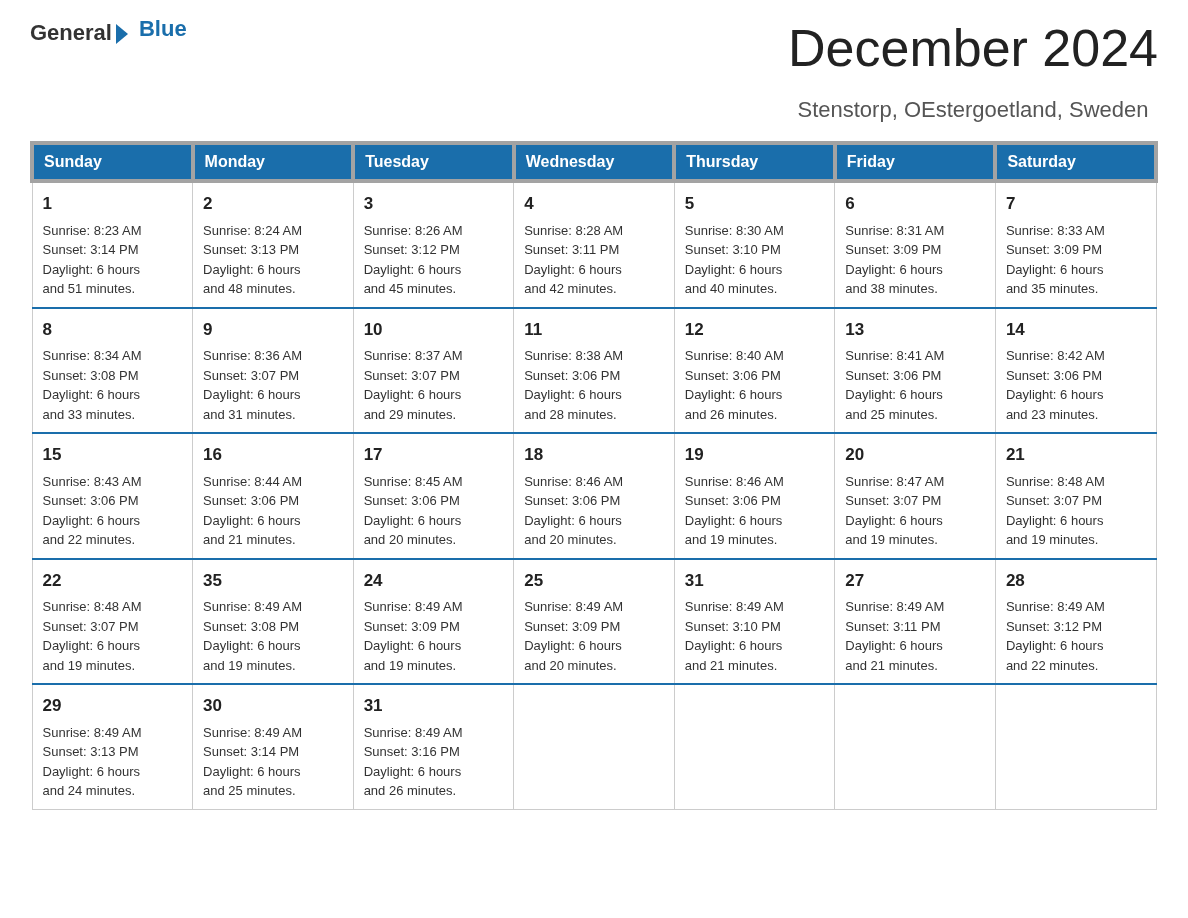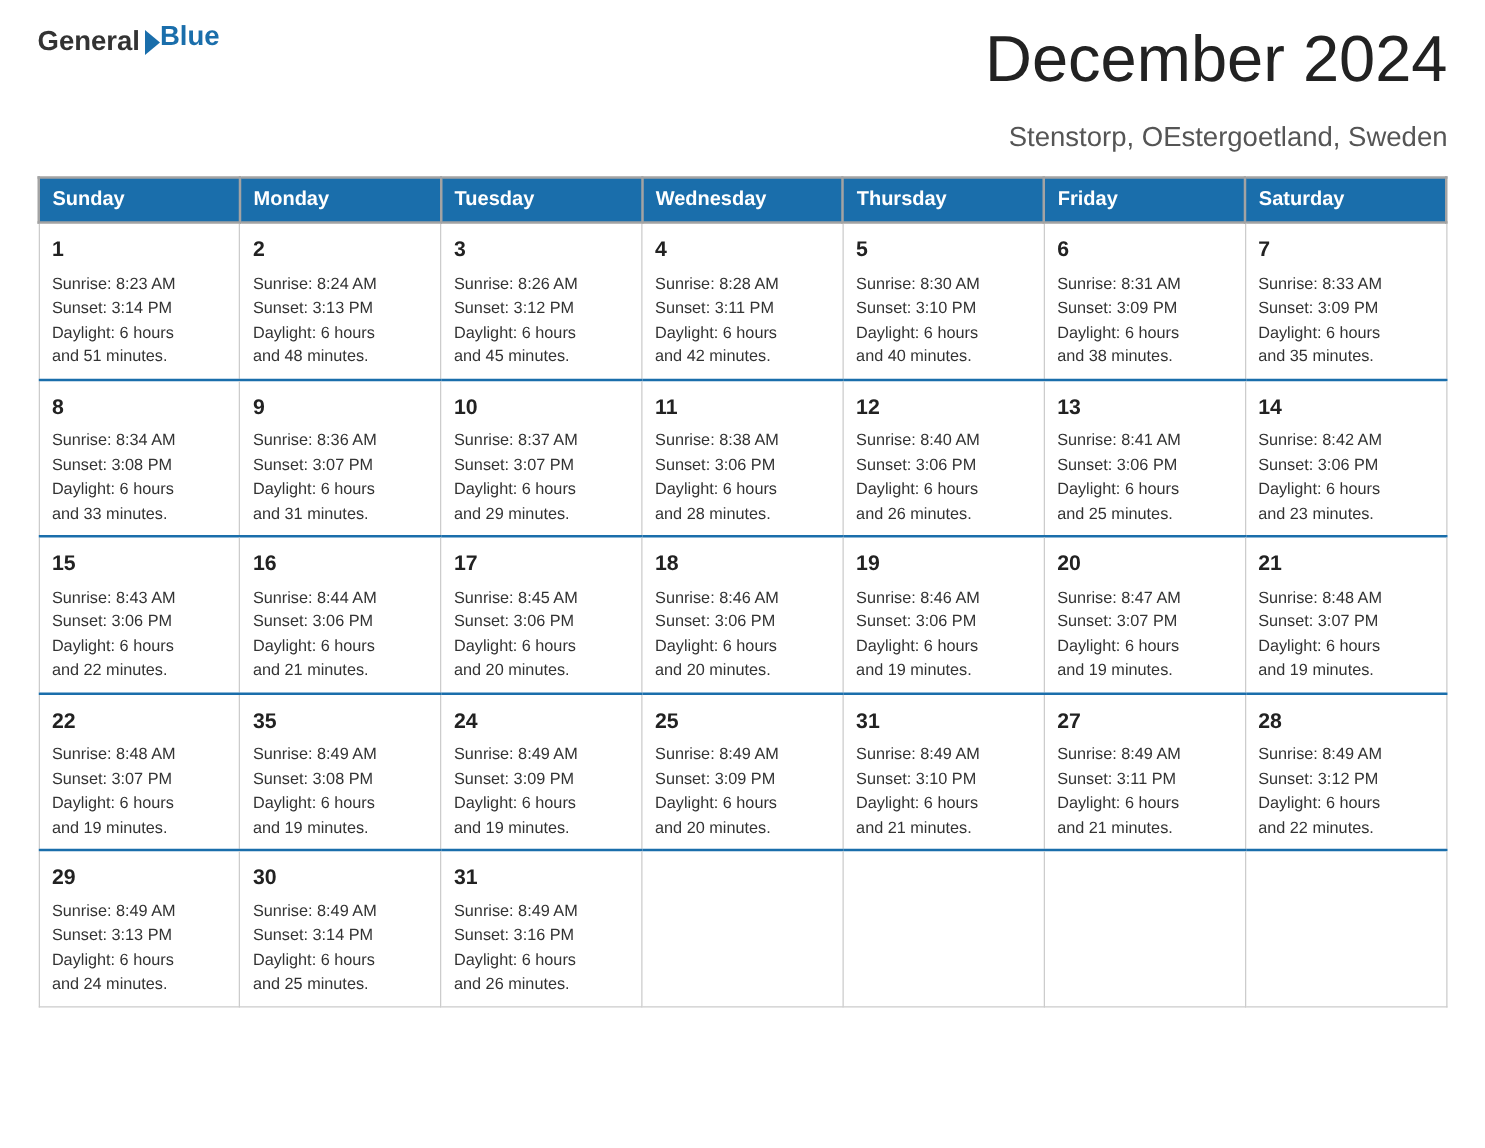--- a/index.html
+++ b/index.html
@@ -37,24 +37,24 @@
       border-top: 10px solid transparent;
       border-bottom: 10px solid transparent;
       margin-left: 4px;
       margin-top: 2px;
     }
     .logo-blue {
       font-size: 22px;
       font-weight: bold;
       color: #1a6eab;
       margin-top: -4px;
-      margin-left: 0;
+      margin-left: 11px;
     }
     .title-block {
-      text-align: right;
+      text-align: center;
     }
     .month-title {
       font-size: 52px;
       font-weight: normal;
       color: #222;
       line-height: 1.1;
     }
     .location {
       font-size: 22px;
       color: #555;
@@ -65,21 +65,21 @@
       border-collapse: collapse;
       table-layout: fixed;
     }
     thead tr th {
       background: #1a6eab;
       color: #fff;
       font-size: 16px;
       font-weight: bold;
       padding: 8px 10px;
       text-align: left;
-      border: 2px solid #a3a3a3;
+      border: 4px solid #a3a3a3;
     }
     tbody tr td {
       vertical-align: top;
       padding: 8px 10px;
       border: 1px solid #ccc;
       border-top: 2px solid #1a6eab;
       font-size: 13px;
       color: #333;
       line-height: 1.5;
       min-height: 90px;

